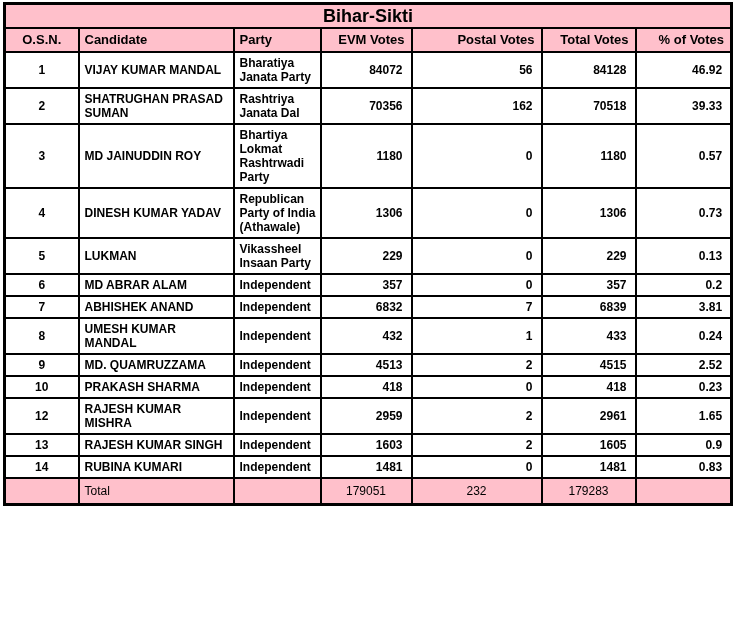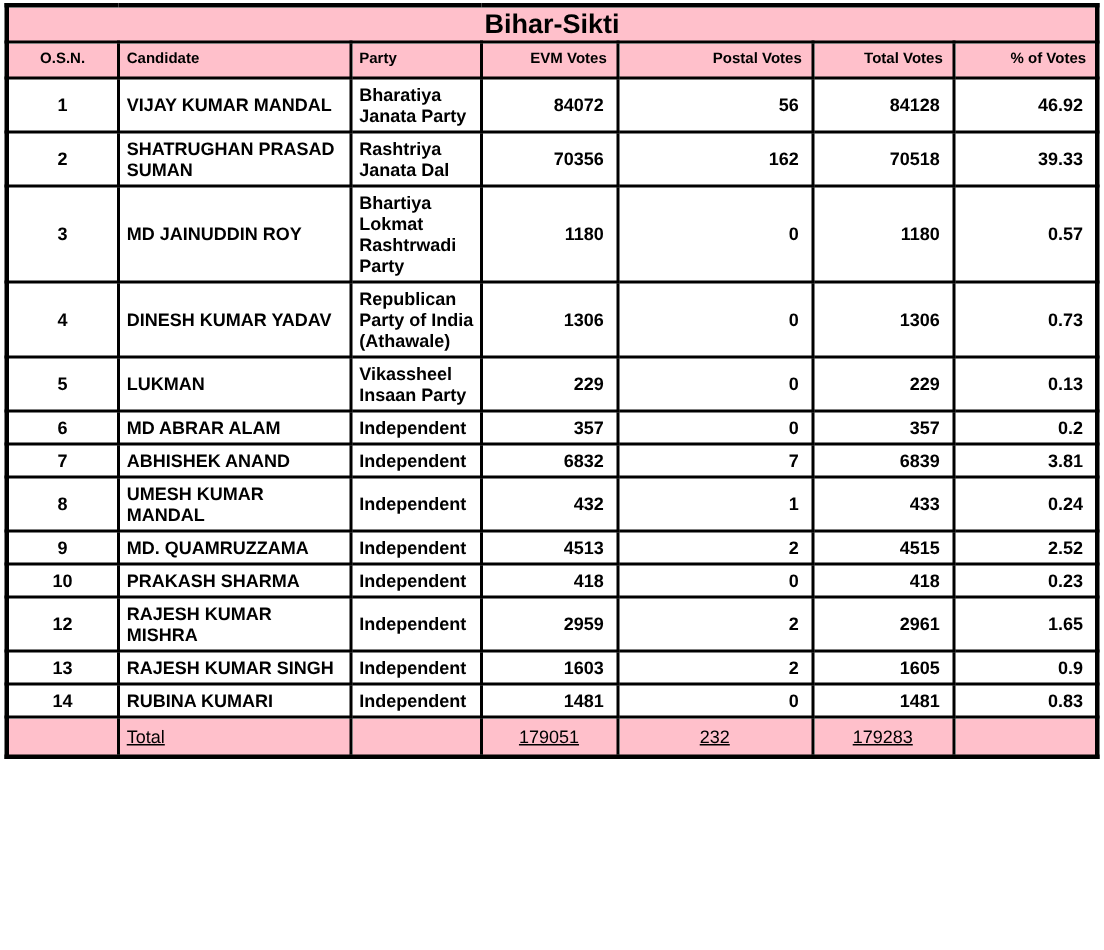--- a/index.html
+++ b/index.html
@@ -27,37 +27,36 @@
   }
   th.banner {
     background:var(--pink);
     text-align:center;
     font-size:18px;
     line-height:16px;
     padding:3px 4px;
   }
   tr.header-row th {
     background:var(--pink);
-    font-size:10px;
+    font-size:13px;
     line-height:16px;
     padding:3px 6px;
     text-align:right;
   }
   tr.header-row th.h-osn   { text-align:center; }
   tr.header-row th.h-cand,
   tr.header-row th.h-party { text-align:left; padding-left:5px; }
   td.osn   { text-align:center; padding:3px 2px; }
   td.cand  { text-align:left;  padding:3px 3px 3px 5px; }
   td.party { text-align:left;  padding:3px 2px 3px 5px; }
   td.num   { text-align:right; padding:3px 8px 3px 2px; }
   tr.total-row td {
     background:var(--pink);
     font-weight:normal;
     padding:5px 4px;
-    text-decoration:underline;
   }
   tr.total-row td.t-label { text-align:left; padding-left:5px; }
   tr.total-row td.t-num   { text-align:center; }
 </style>
 </head>
 <body>
 
 <div class="wrap">
 <table class="results">
   <colgroup>

